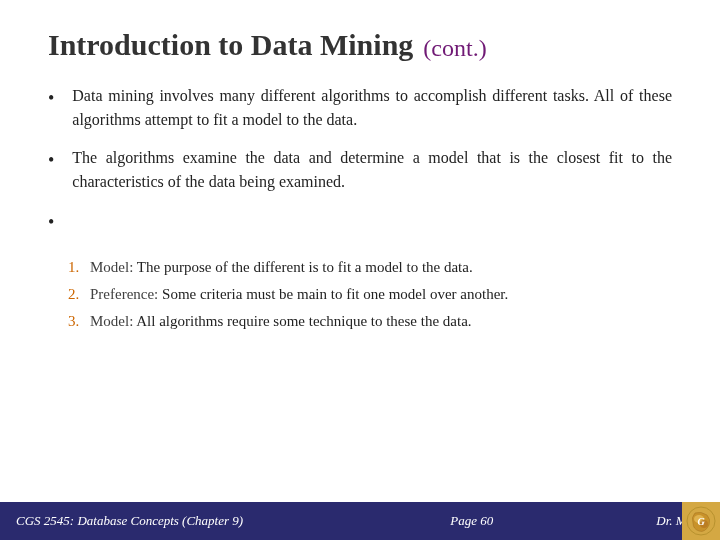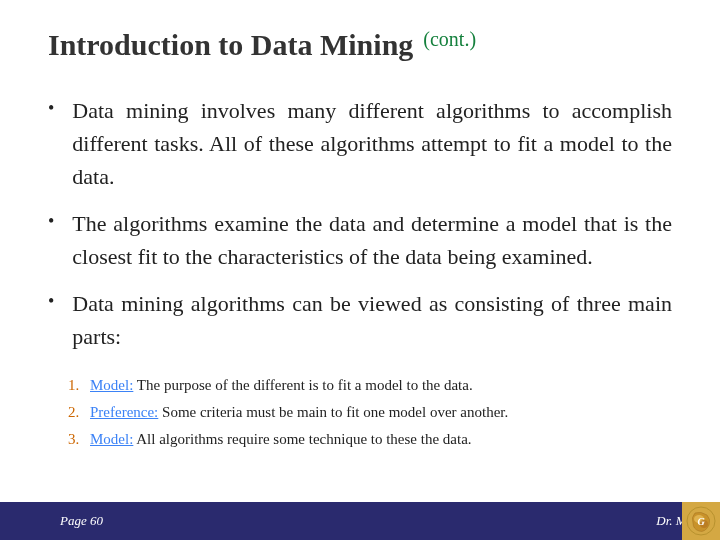--- a/index.html
+++ b/index.html
@@ -16,34 +16,34 @@
 
     .slide-content {
       flex: 1;
       padding: 28px 48px 16px 48px;
       display: flex;
       flex-direction: column;
     }
 
     .title-row {
       display: flex;
-      align-items: flex-start;
-      margin-bottom: 32px;
+      align-items: flex-end;
+      margin-bottom: 22px;
     }
 
     .title-main {
       font-size: 30px;
       font-weight: bold;
       color: #333333;
       margin-right: 10px;
     }
 
     .title-cont {
-      font-size: 20px;
-      color: #15803d;
+      font-size: 24px;
+      color: #701a75;
       font-style: normal;
     }
 
     .bullets {
       flex: 1;
       display: flex;
       flex-direction: column;
       gap: 0px;
     }
 
@@ -56,21 +56,21 @@
     .bullet-dot {
       font-size: 18px;
       color: #222;
       margin-right: 18px;
       margin-top: 2px;
       flex-shrink: 0;
       line-height: 1.4;
     }
 
     .bullet-text {
-      font-size: 22px;
+      font-size: 16px;
       color: #222222;
       line-height: 1.5;
       text-align: justify;
     }
 
     .numbered-list {
       margin-top: 8px;
       margin-left: 20px;
       display: flex;
       flex-direction: column;
@@ -89,22 +89,21 @@
       flex-shrink: 0;
       color: #cc6600;
       font-weight: normal;
     }
 
     .num-text {
       color: #222222;
     }
 
     .num-keyword {
-      color: #3b82f6;
-      text-decoration: underline;
+      color: #404040;
     }
 
     .footer {
       background: #2a2a6e;
       color: #ffffff;
       display: flex;
       align-items: center;
       justify-content: space-between;
       padding: 6px 16px;
       font-size: 13px;
@@ -160,21 +159,20 @@
       <span class="bullet-text">Data mining involves many different algorithms to accomplish different tasks.  All of these algorithms attempt to fit a model to the data.</span>
     </div>
 
     <div class="bullet-item">
       <span class="bullet-dot">•</span>
       <span class="bullet-text">The algorithms examine the data and determine a model that is the closest fit to the characteristics of the data being examined.</span>
     </div>
 
     <div class="bullet-item">
       <span class="bullet-dot">•</span>
-      <span class="bullet-text">Data mining algorithms can be viewed as consisting of three main parts:</span>
     </div>
 
     <div class="numbered-list">
       <div class="numbered-item">
         <span class="num-label">1.</span>
         <span class="num-text">
           <span class="num-keyword">Model:</span><span>  The purpose of the different is to fit a model to the data.</span>
         </span>
       </div>
       <div class="numbered-item">
@@ -187,20 +185,21 @@
         <span class="num-label">3.</span>
         <span class="num-text">
           <span class="num-keyword">Model:</span><span> All algorithms require some technique to these the data.</span>
         </span>
       </div>
     </div>
   </div>
 </div>
 
 <div class="footer">
+  <span class="footer-left">CGS 2545: Database Concepts  (Chapter 9)</span>
   <span class="footer-center">Page 60</span>
   <span class="footer-right">Dr. Mark</span>
   <div class="footer-logo">
     <svg viewBox="0 0 32 32">
       <circle cx="16" cy="16" r="14" fill="#d4a843" stroke="#b8922e" stroke-width="1"></circle>
       <path d="M10 8 Q16 6 22 10 Q26 14 24 20 Q20 28 14 26 Q8 24 8 18 Q6 12 10 8Z" fill="#c8922a" stroke="#a07020" stroke-width="0.5"></path>
       <ellipse cx="14" cy="14" rx="5" ry="4" fill="#e8c060" opacity="0.7"></ellipse>
       <circle cx="19" cy="19" r="4" fill="#b87820" opacity="0.8"></circle>
       <text x="16" y="20" text-anchor="middle" font-size="10" font-weight="bold" fill="#ffffff" font-family="serif">G</text>
     </svg>

